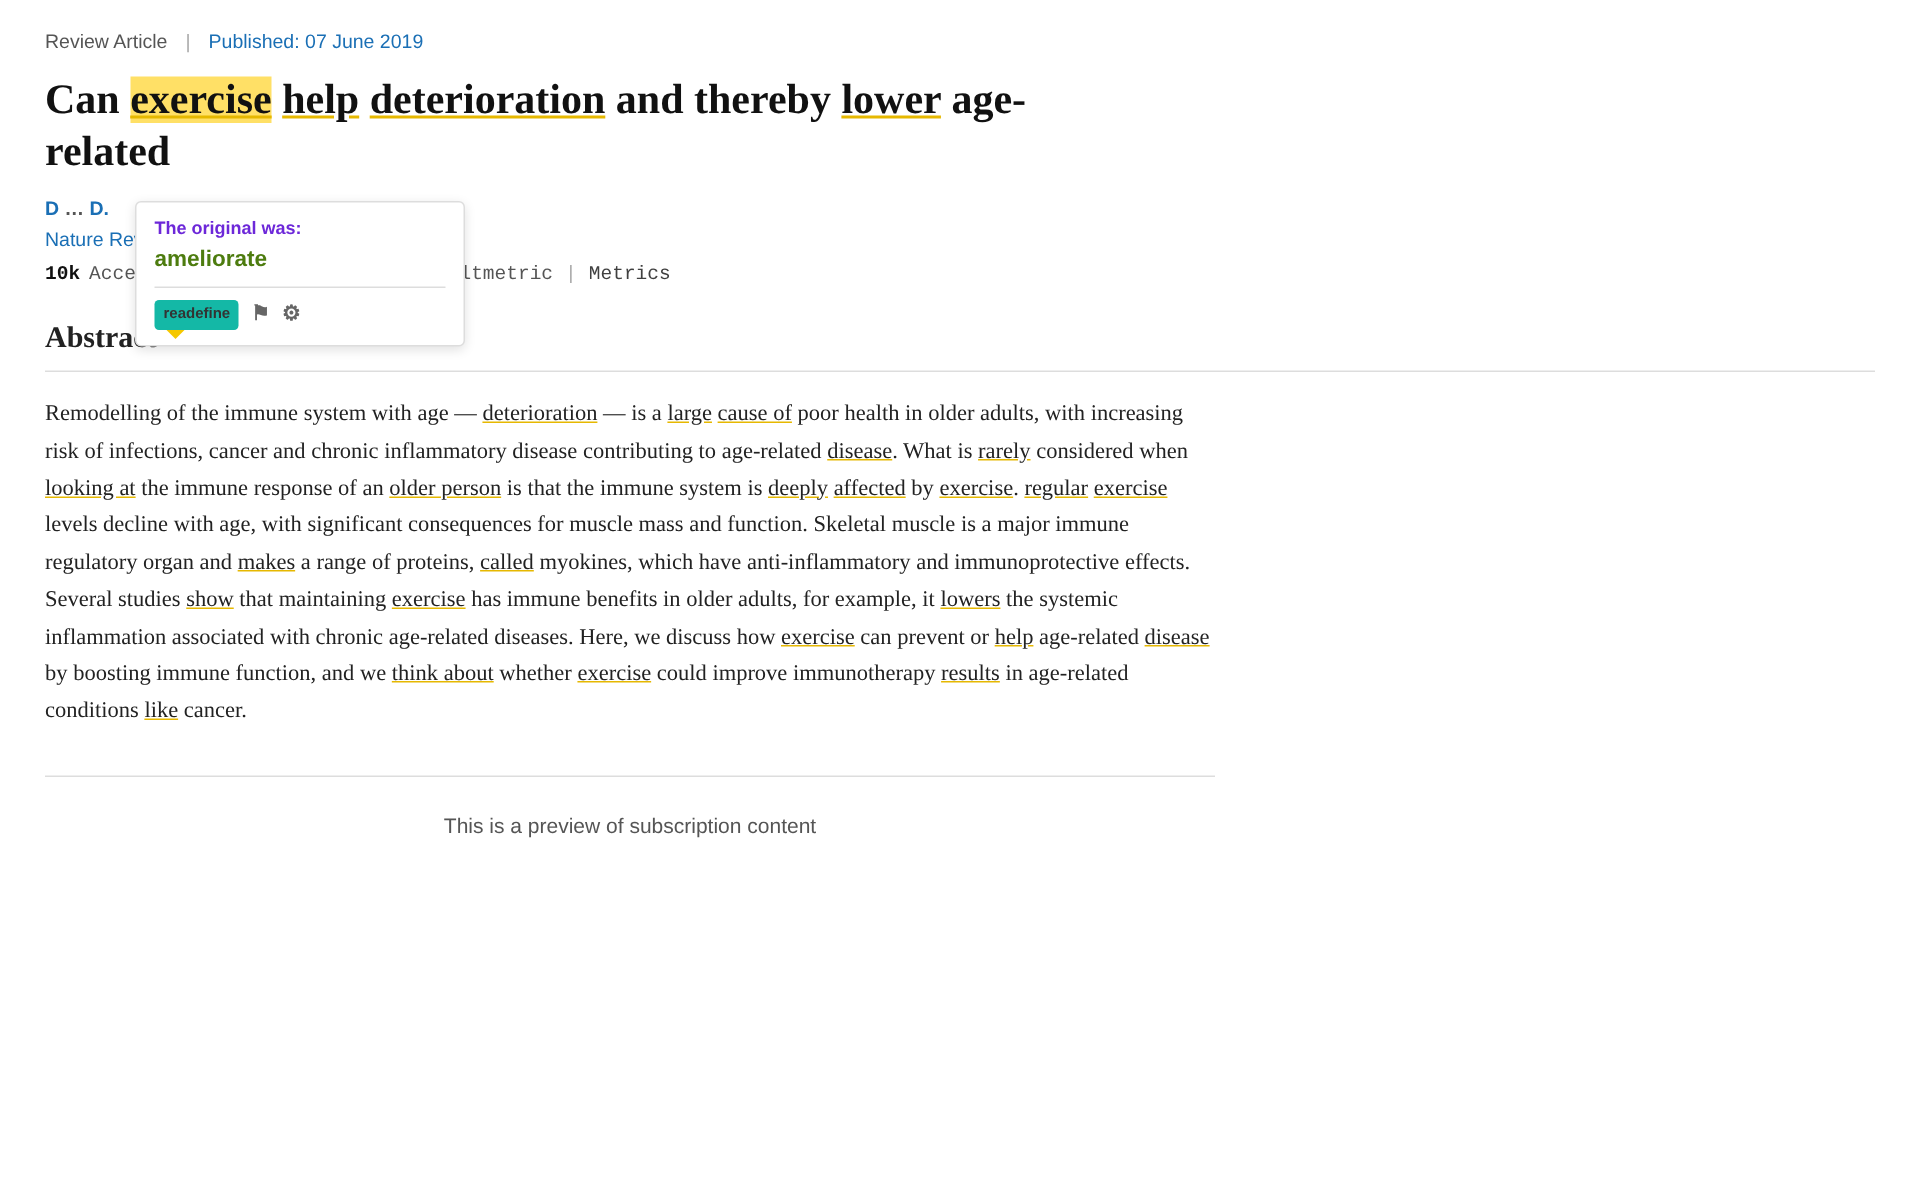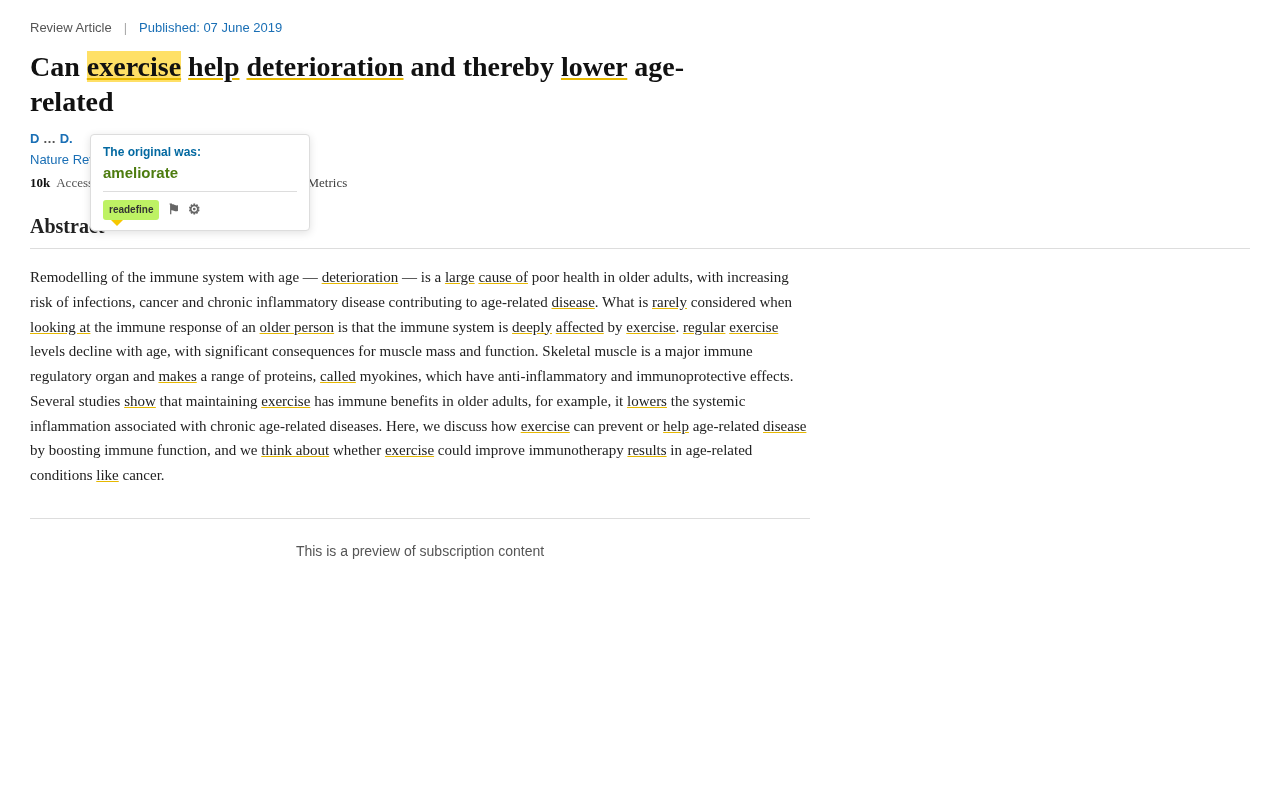--- a/index.html
+++ b/index.html
@@ -62,39 +62,39 @@
       width: 220px;
       background: #fff;
       border: 1px solid #ddd;
       border-radius: 4px;
       padding: 10px 12px;
       z-index: 100;
       box-shadow: 0 2px 8px rgba(0,0,0,0.12);
     }
     .tooltip-popup .original-label {
       font-size: 12px;
-      color: #0369a1;
+      color: #6d28d9;
       font-family: Arial, sans-serif;
       margin-bottom: 4px;
     }
     .tooltip-popup .original-word {
       font-size: 15px;
       font-family: Arial, sans-serif;
       color: #4d7c0f;
       border-bottom: 1px solid #ddd;
       padding-bottom: 8px;
       margin-bottom: 8px;
     }
     .tooltip-popup .tooltip-actions {
       display: flex;
       align-items: center;
       gap: 8px;
     }
     .readefine-logo {
-      background: #bef264;
+      background: #14b8a6;
       color: #333;
       font-size: 10px;
       font-family: Arial, sans-serif;
       font-weight: bold;
       padding: 4px 6px;
       border-radius: 3px;
       position: relative;
     }
     .readefine-logo::after {
       content: '';
@@ -145,21 +145,21 @@
       color: #1a6fb5;
       text-decoration: none;
     }
     .pipe {
       color: #aaa;
     }
 
     
     .metrics-bar {
       font-size: 13px;
-      font-family: Liberation Serif, serif;
+      font-family: Liberation Mono, monospace;
       color: #555;
       margin-bottom: 24px;
       display: flex;
       align-items: center;
       gap: 6px;
       flex-wrap: wrap;
     }
     .metrics-bar strong {
       color: #111;
     }

